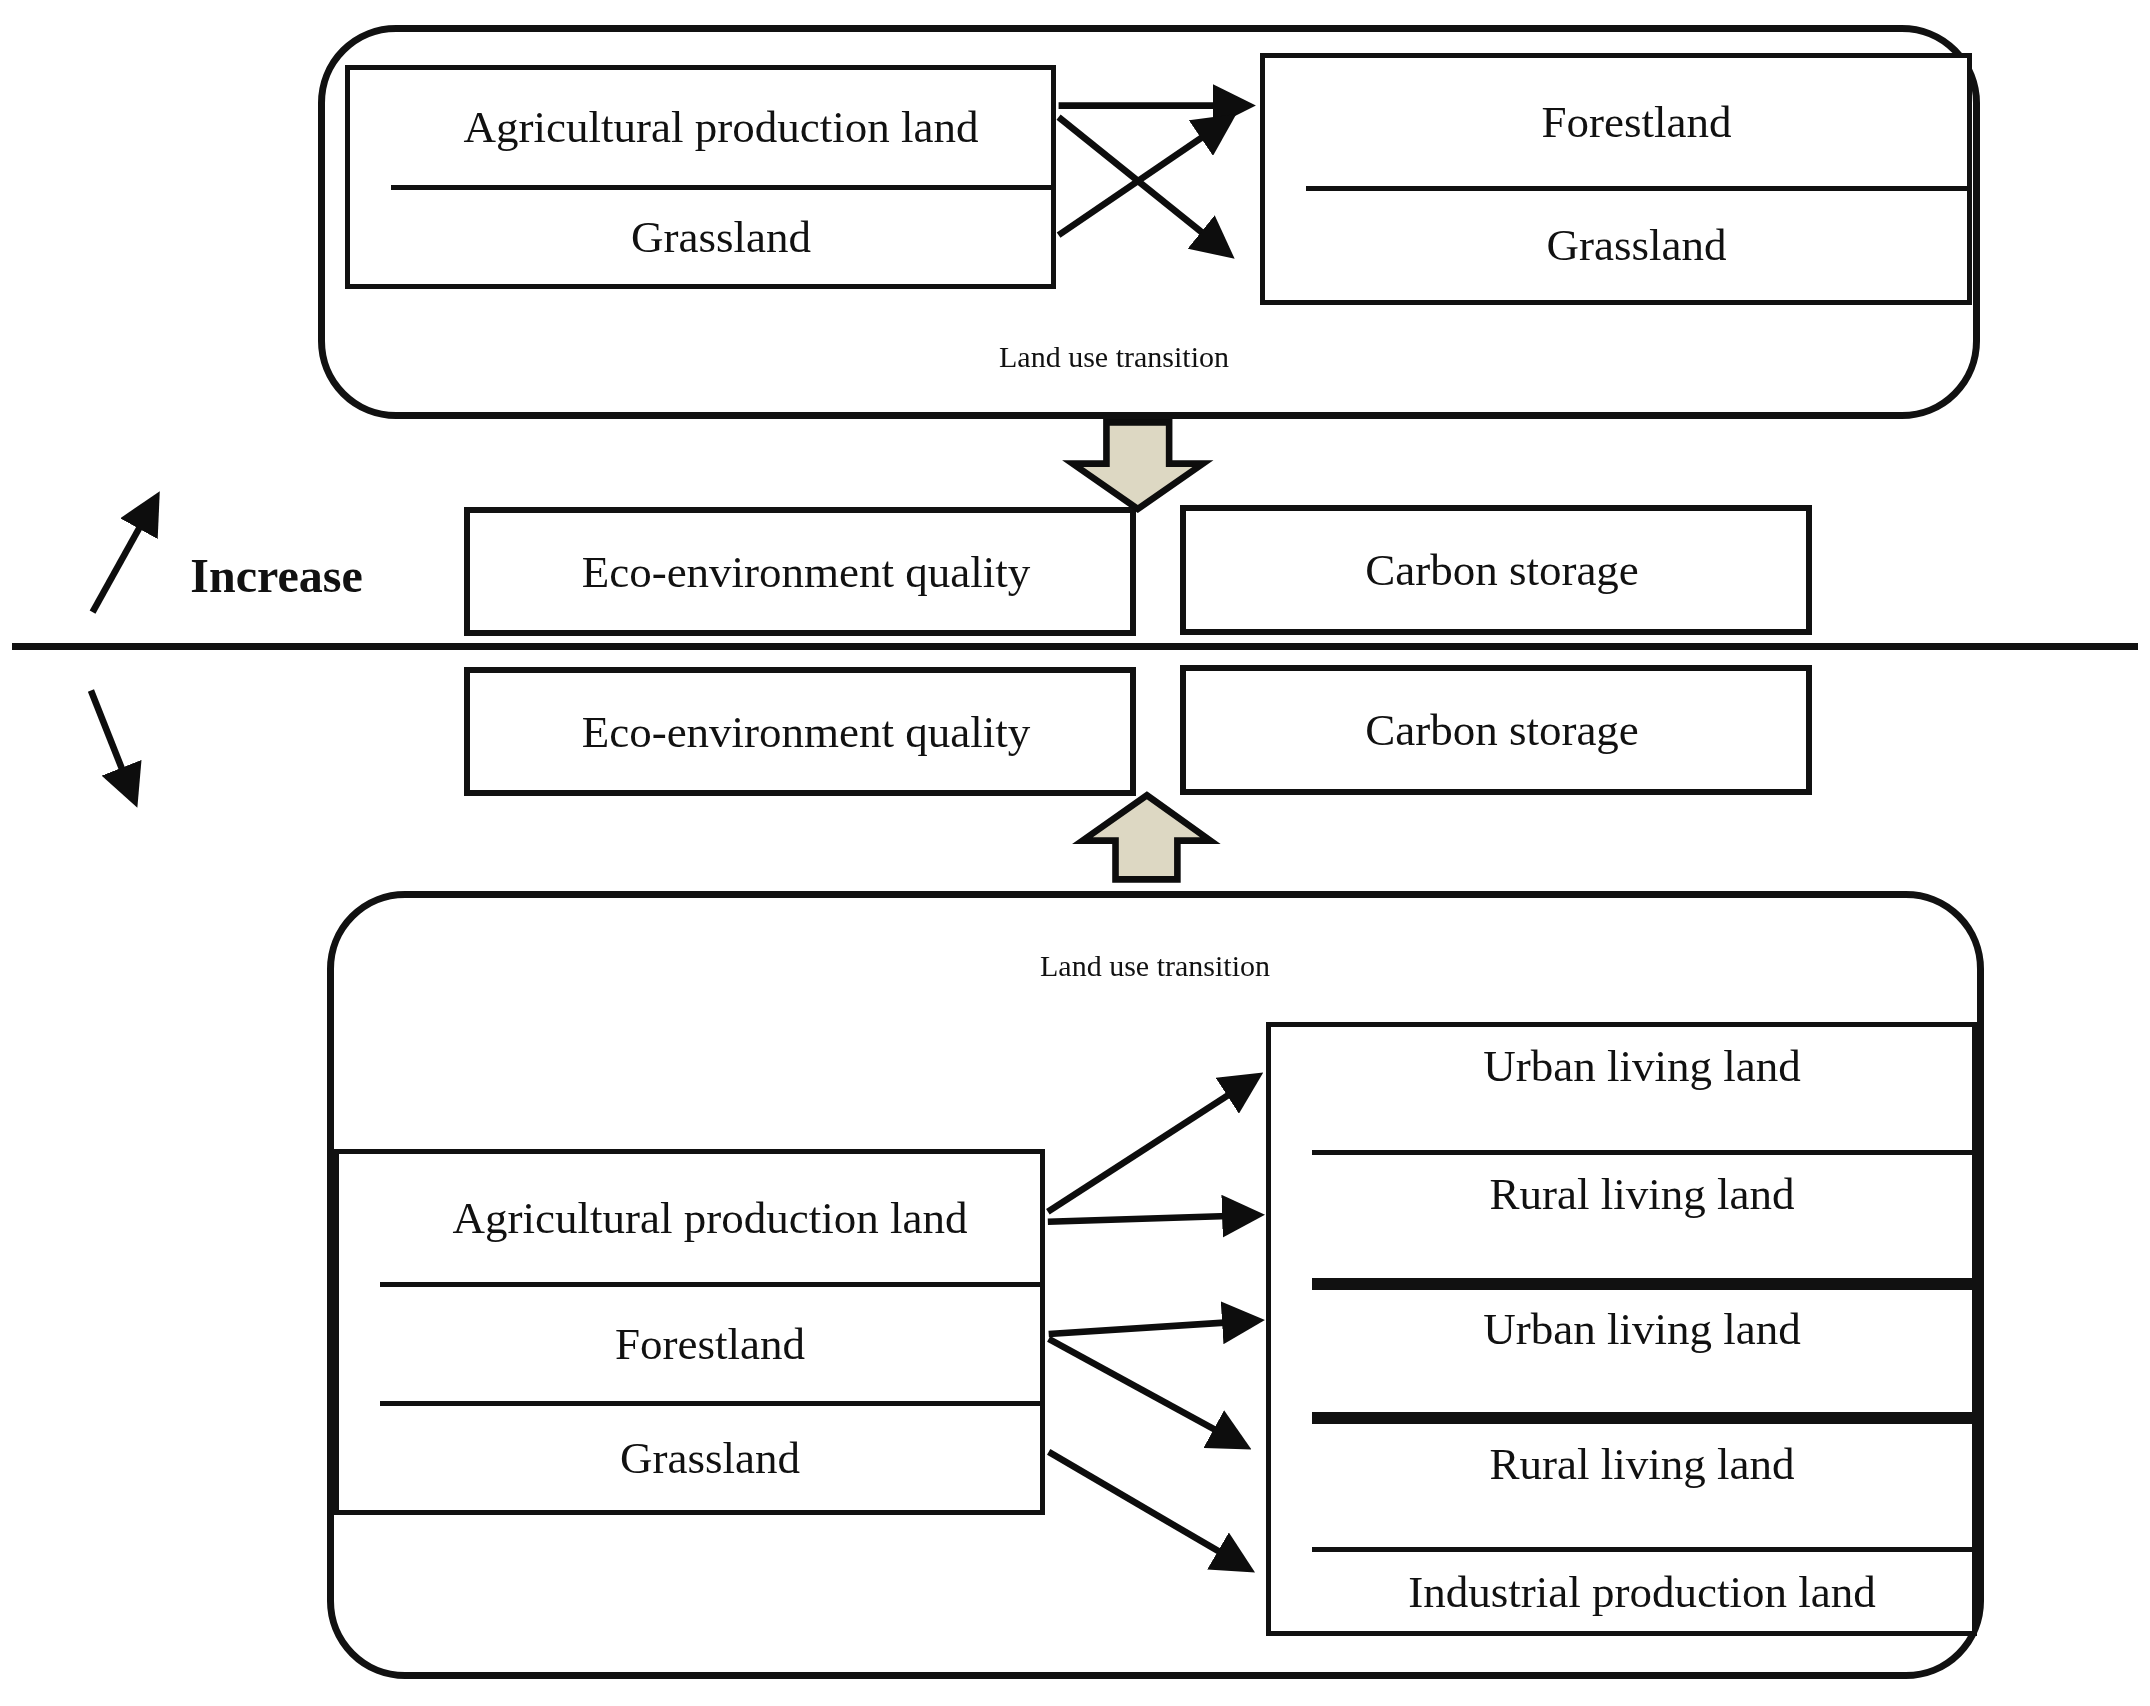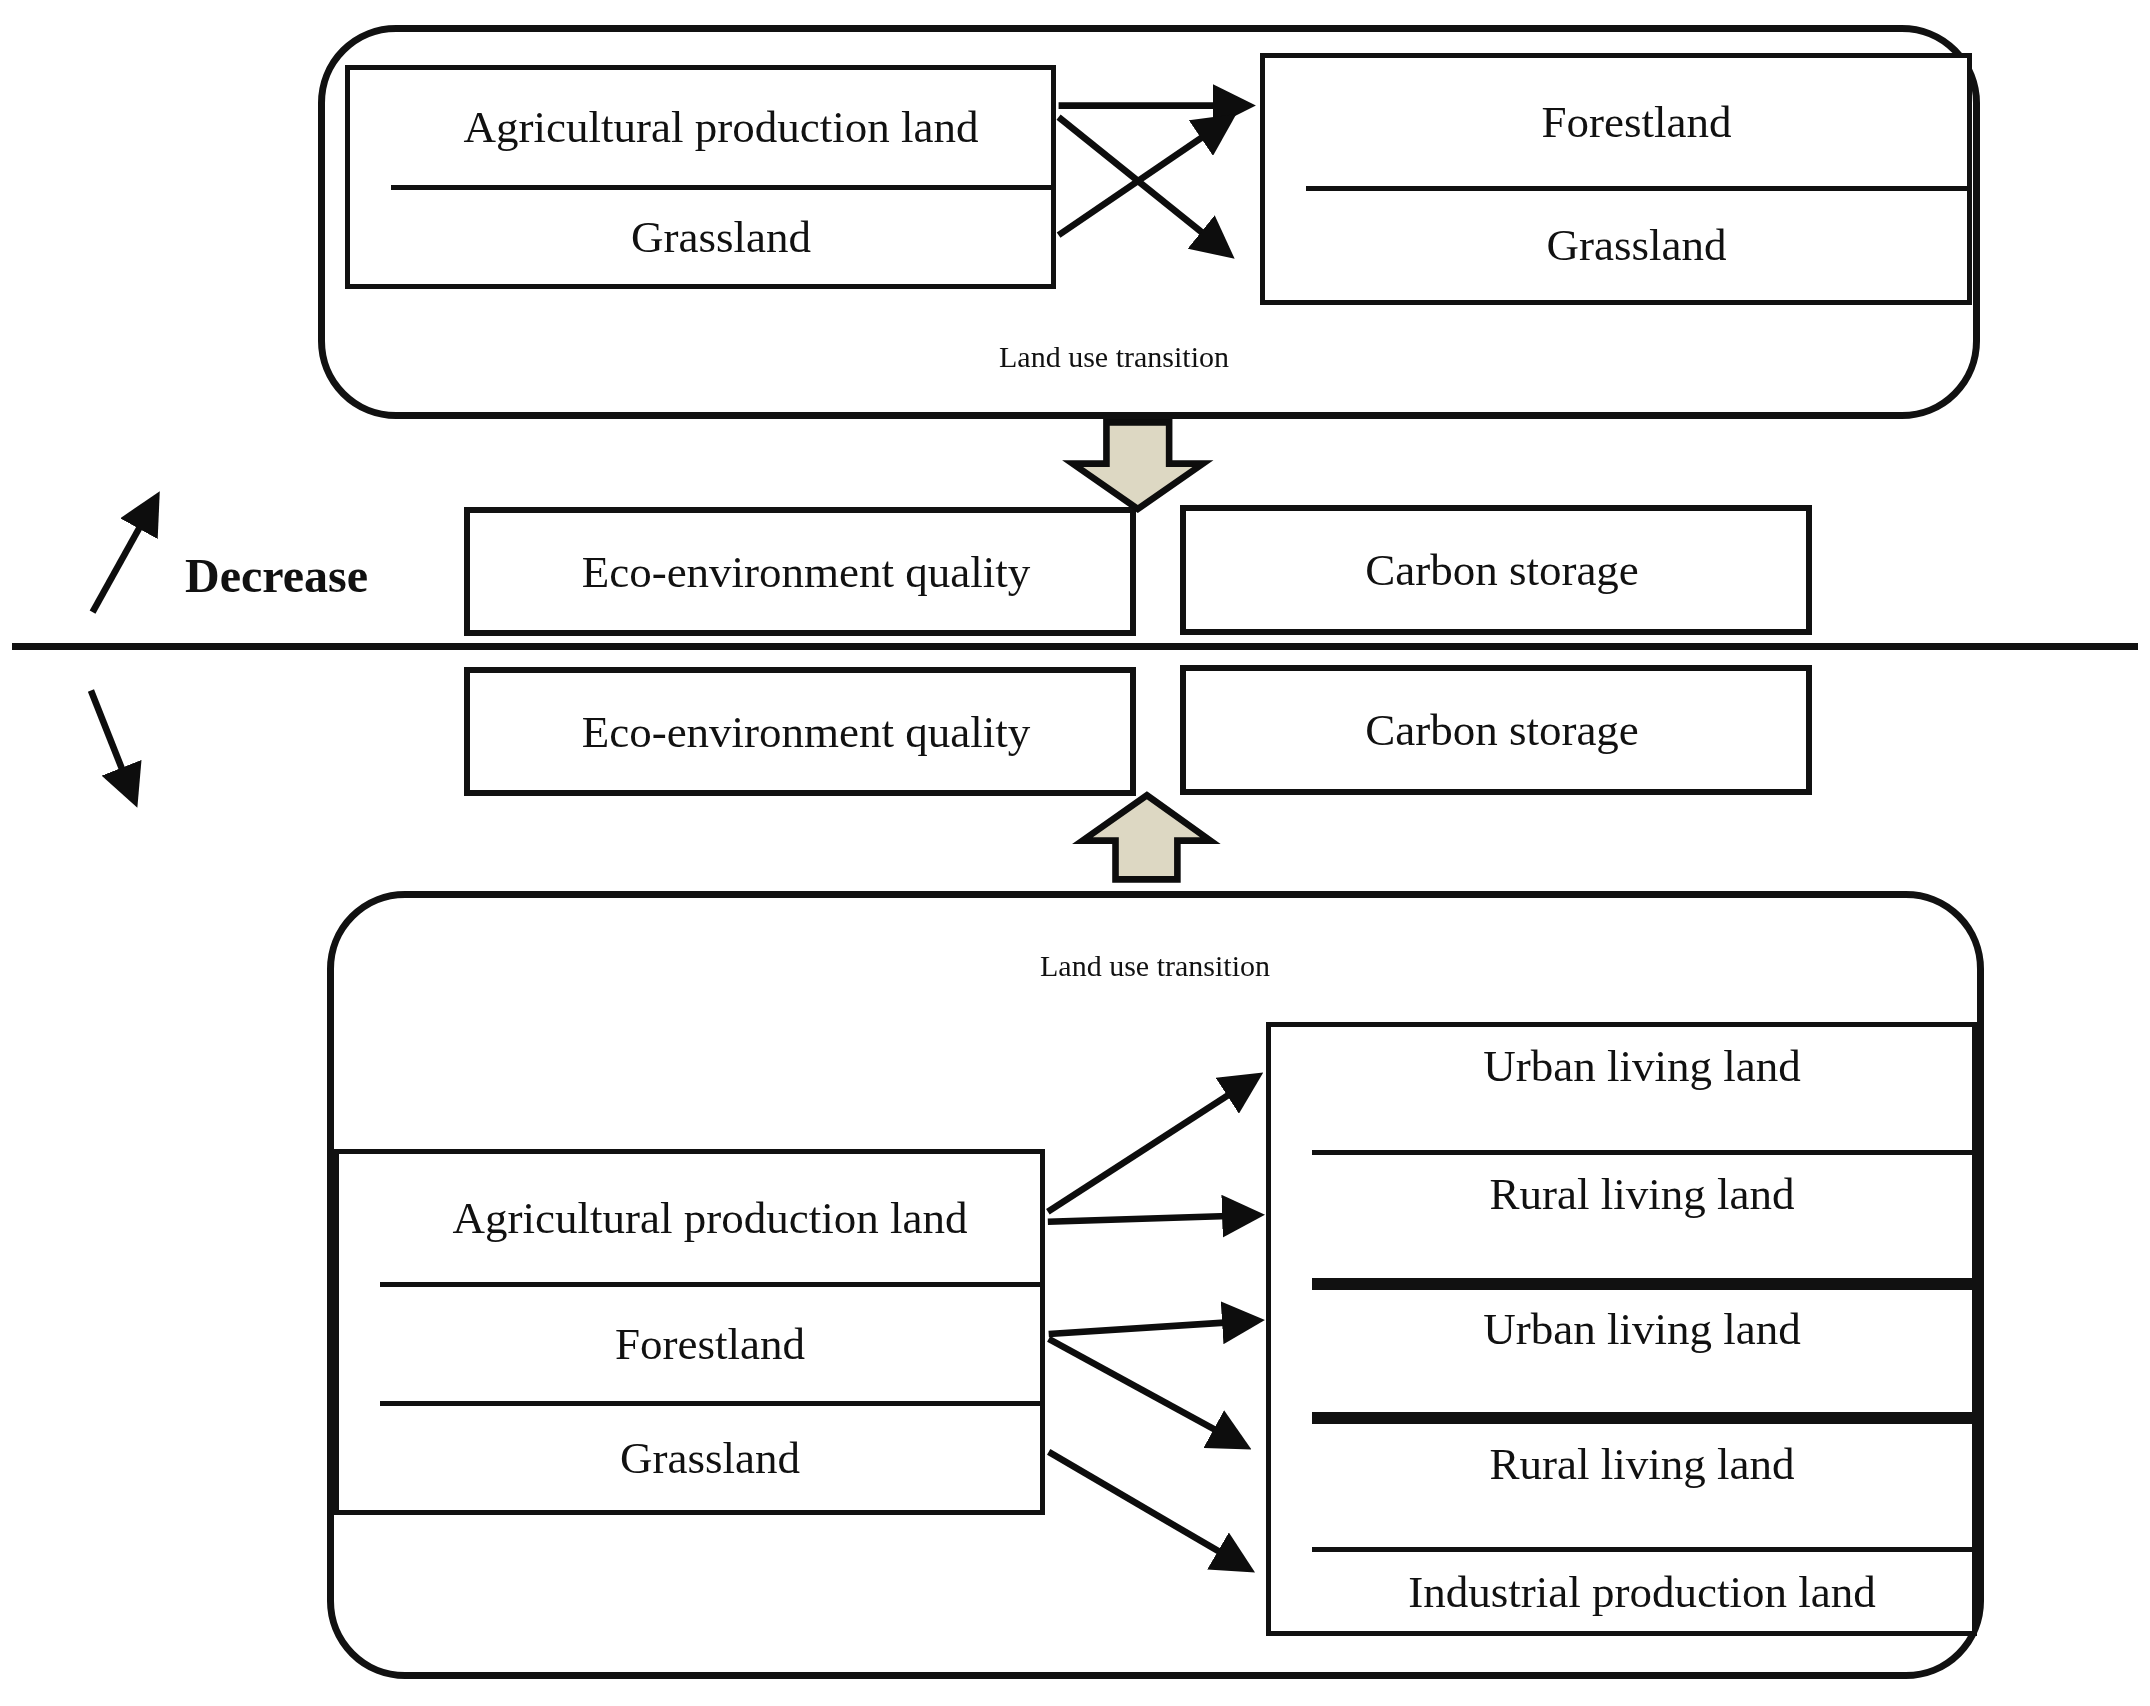--- a/index.html
+++ b/index.html
@@ -112,21 +112,21 @@
     <div class="row" style="flex:54 1 0;">
       <span>Forestland</span>
     </div>
     <div class="row" style="flex:46 1 0;">
       <span>Grassland</span>
     </div>
   </div>
 
   <div class="abs title" style="left:784px; top:328px; width:660px; height:58px;">Land use transition</div>
 
-  <div class="abs trend-label" style="left:153px; top:544px; width:247px; height:62px;">Decrease</div>
+  <div class="abs trend-label" style="left:153px; top:544px; width:247px; height:62px;">Increase</div>
 
   <div class="abs mbox" style="left:464px; top:507px; width:672px; height:129px;">
     <span>Eco-environment quality</span>
   </div>
   <div class="abs mbox" style="left:1180px; top:505px; width:632px; height:130px;">
     <span>Carbon storage</span>
   </div>
 
   <div class="abs divider" style="left:12.4px; top:643px; width:2126px; height:7.4px;"></div>
 

